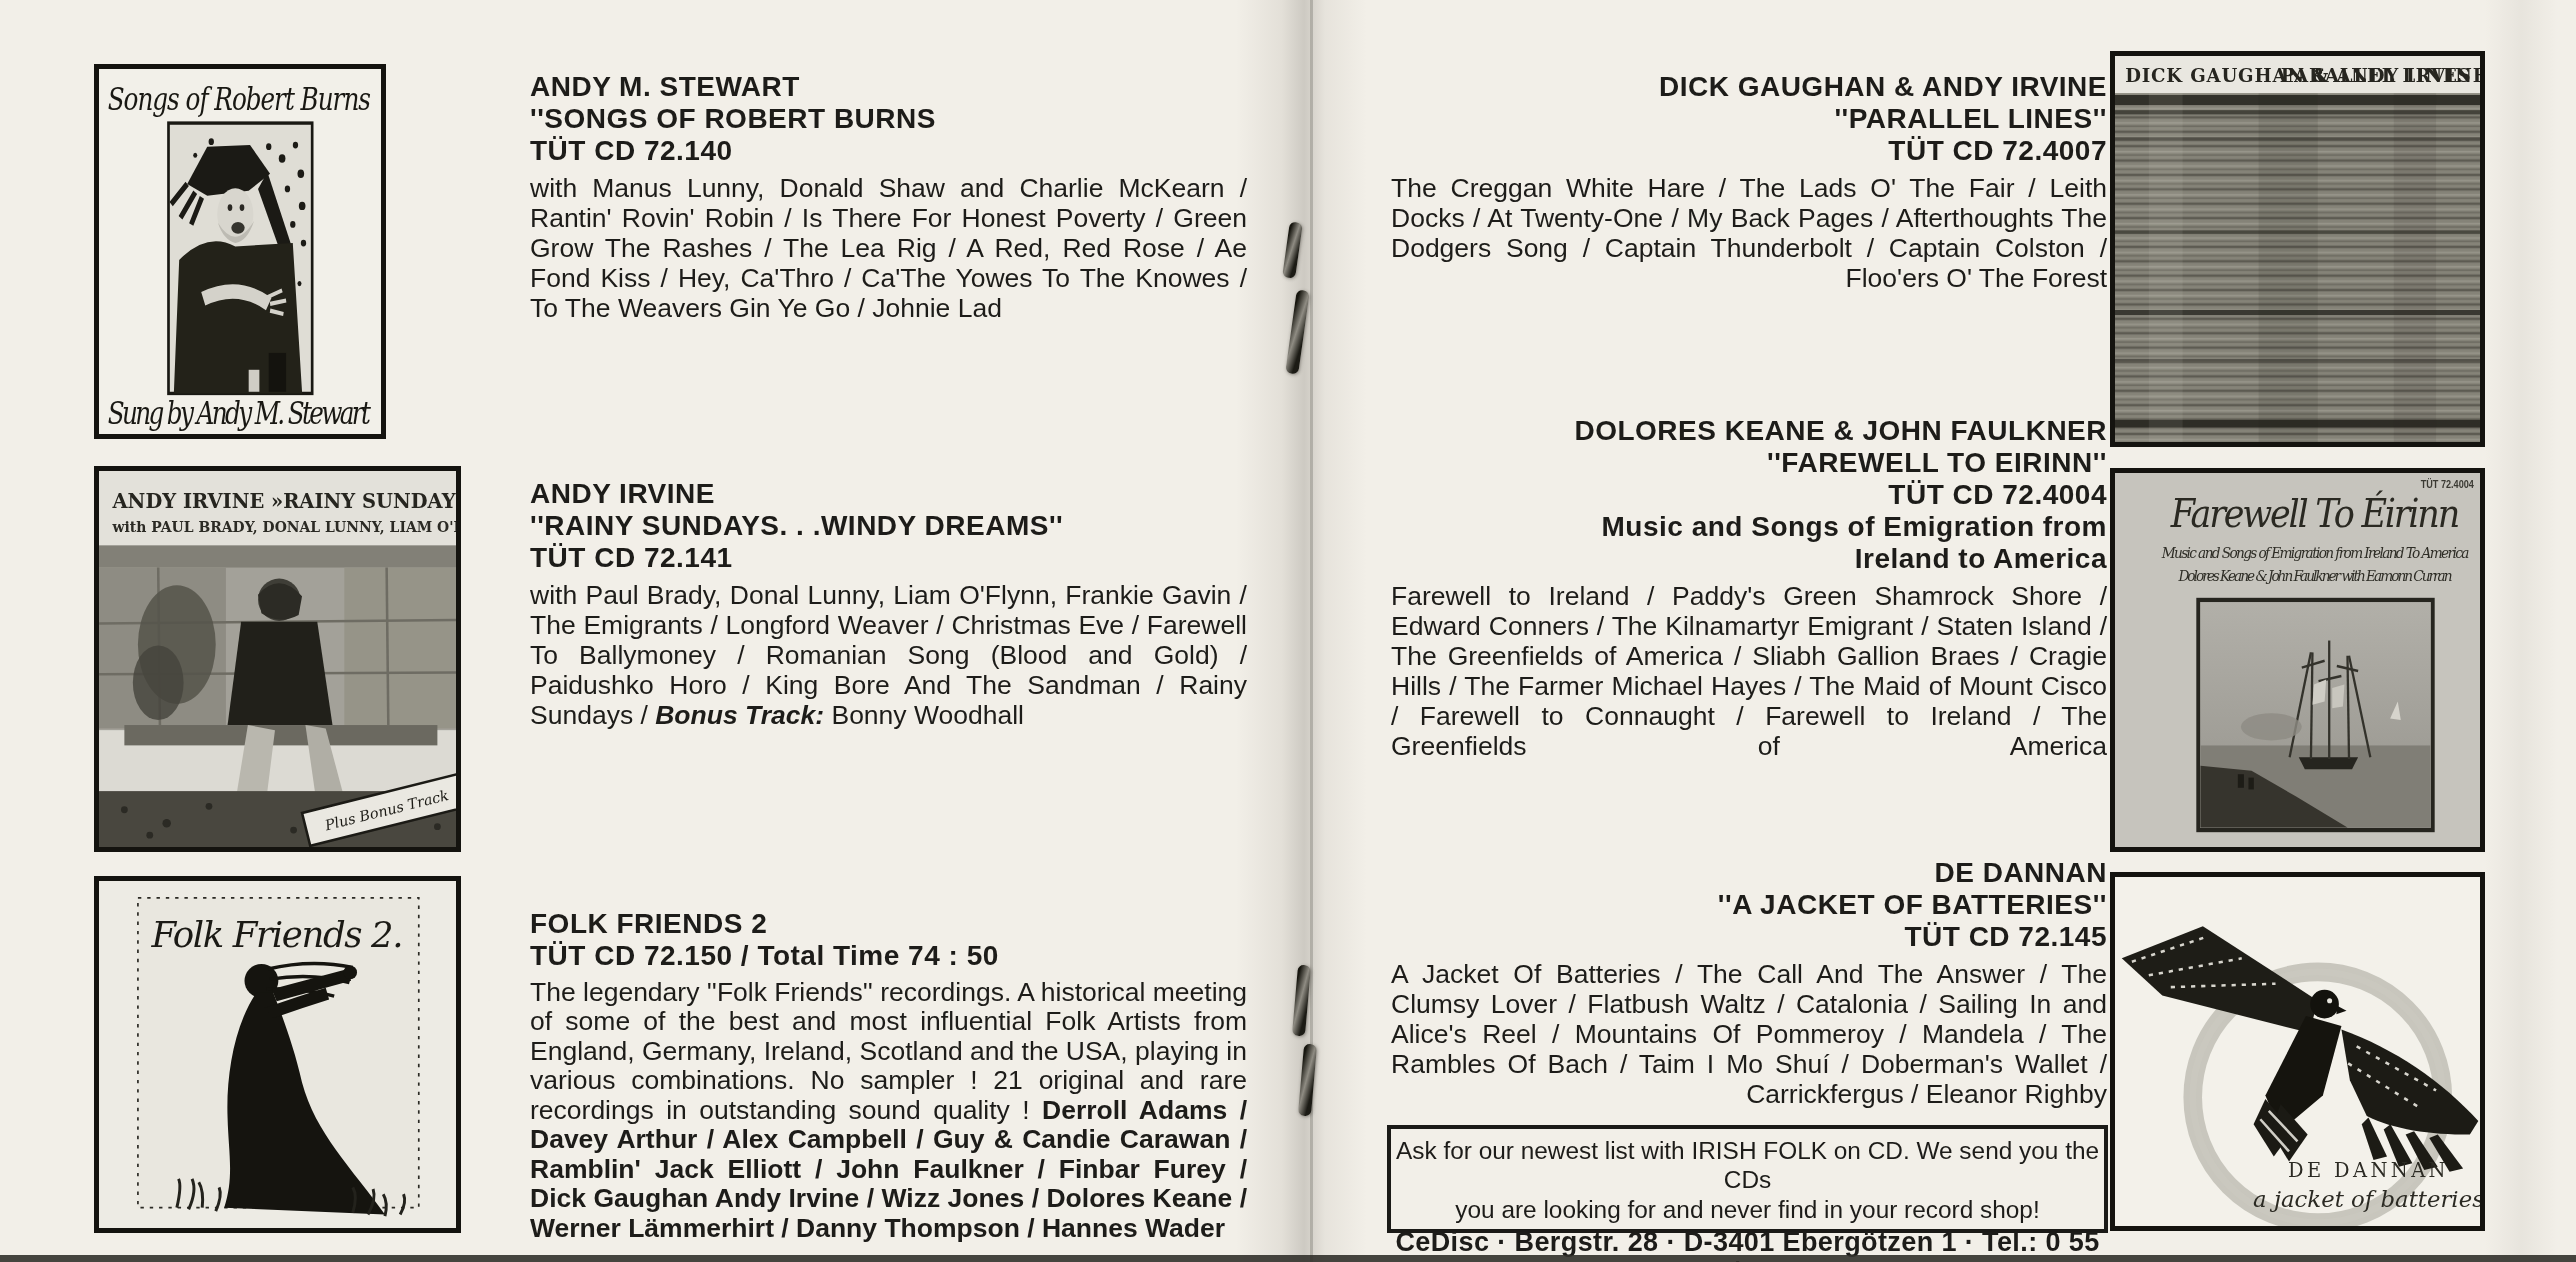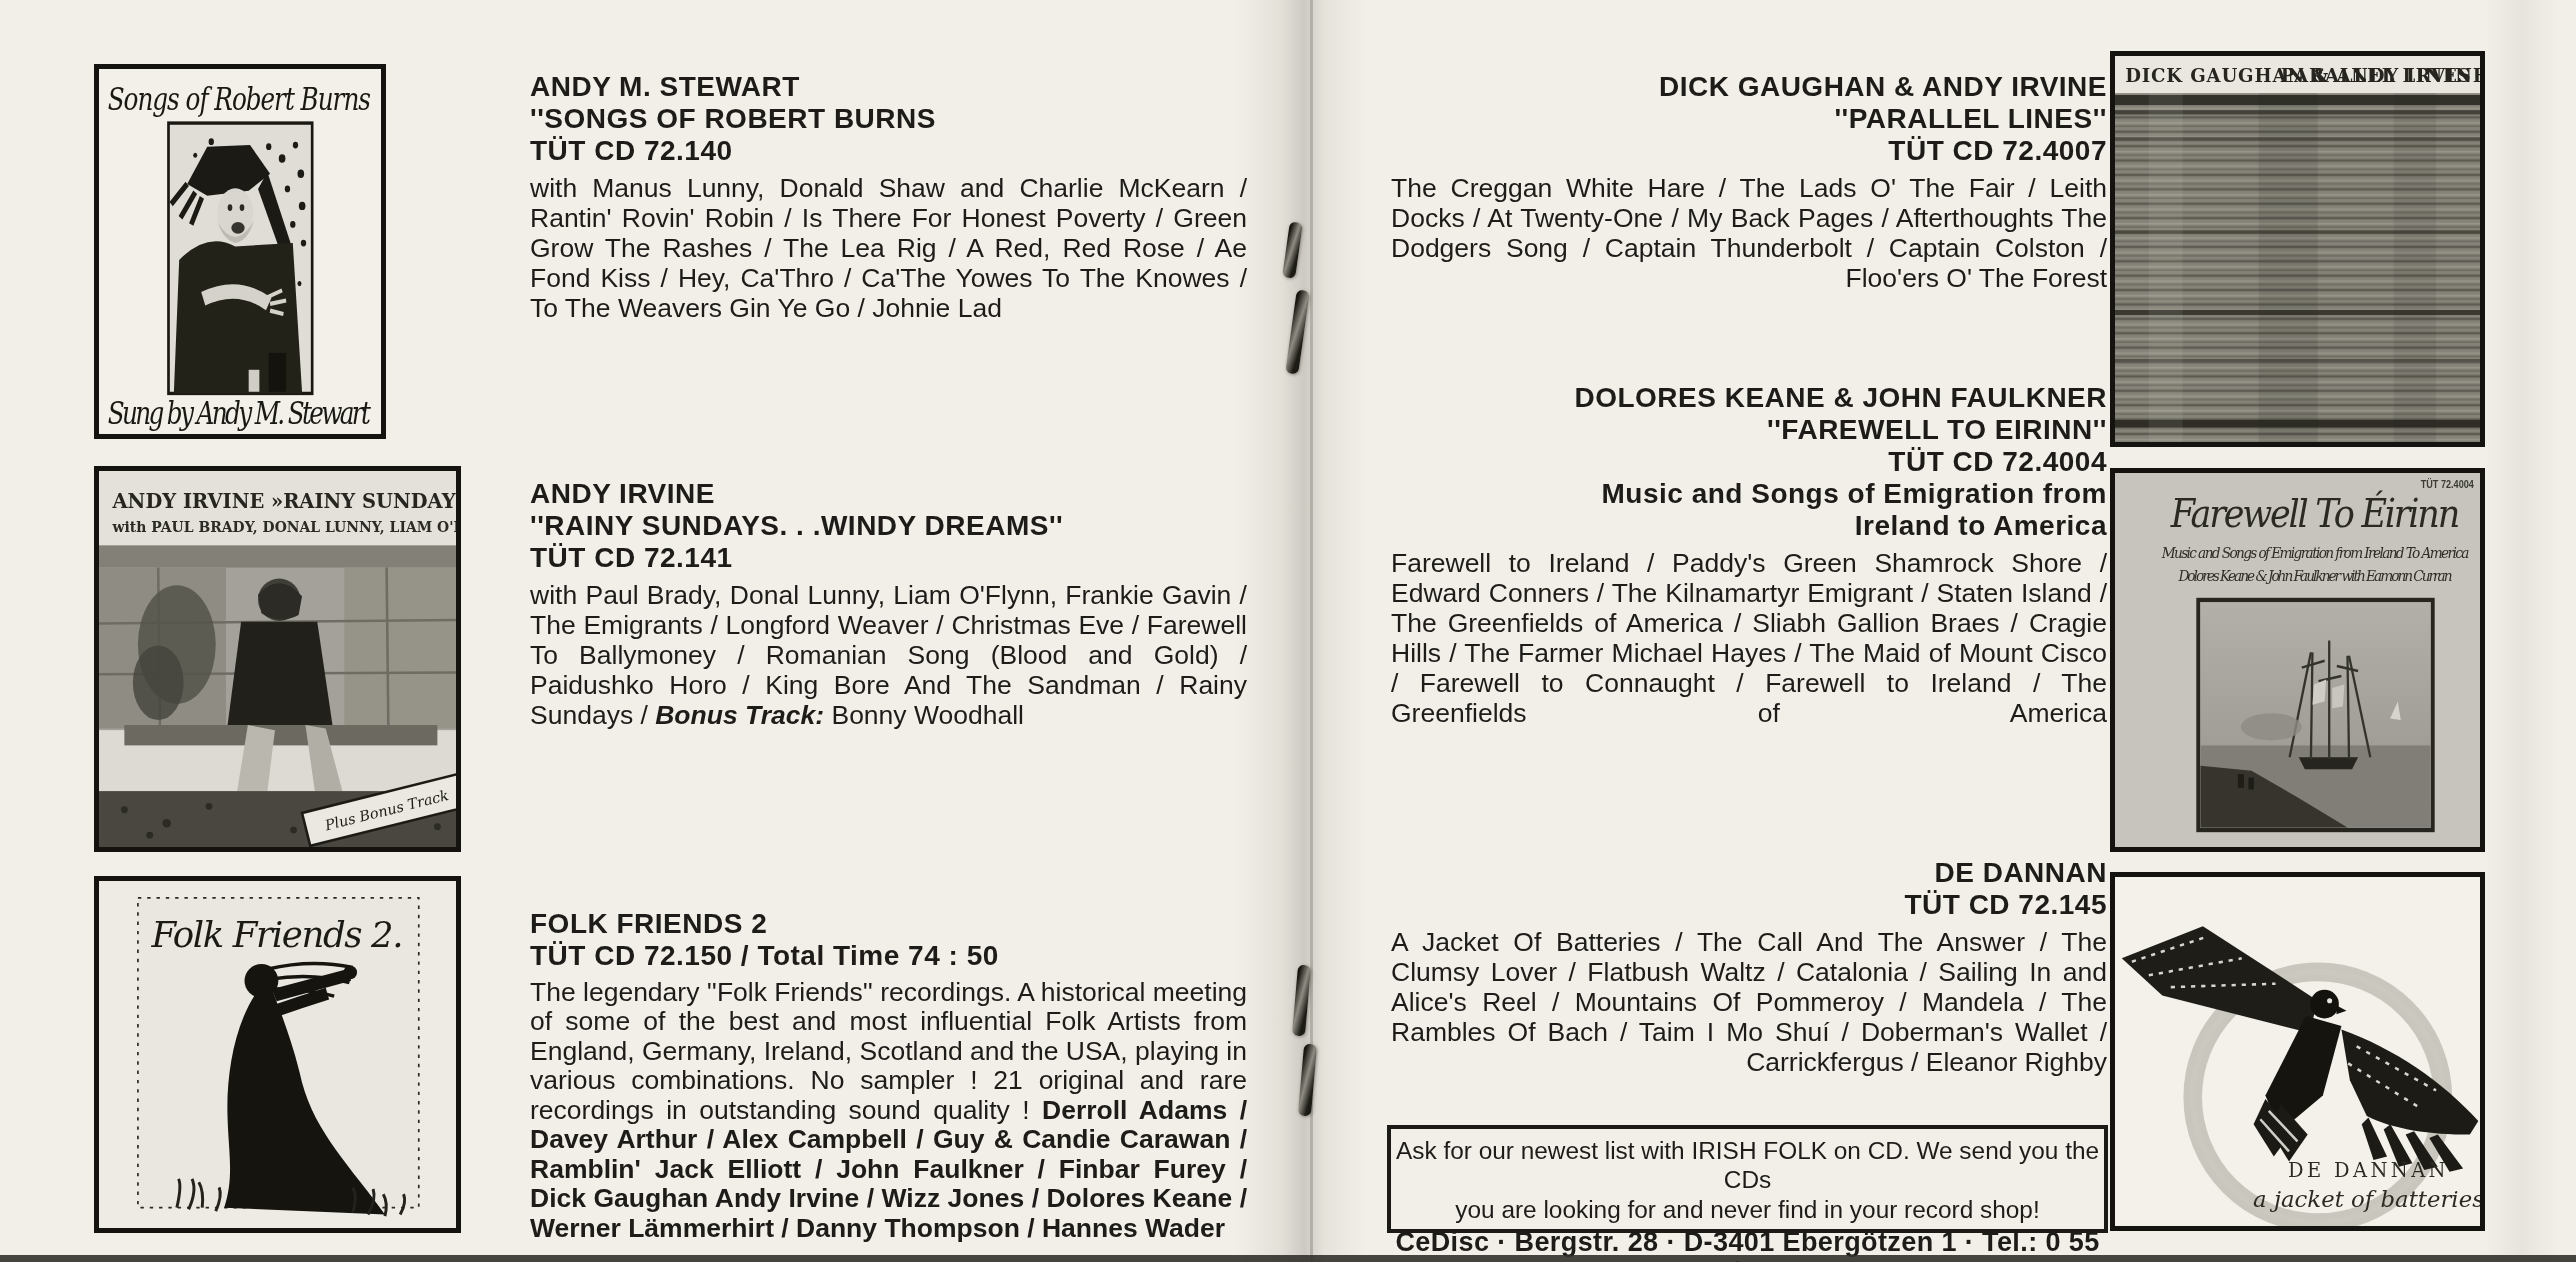--- a/index.html
+++ b/index.html
@@ -177,31 +177,32 @@
     <p class="tracks" style="line-height:29.5px"><span>The legendary ''Folk Friends'' recordings. A historical meeting of some of the best and most influential Folk Artists from England, Germany, Ireland, Scotland and the USA, playing in various combinations. No sampler ! 21 original and rare recordings in outstanding sound quality ! </span><span class="bold">Derroll Adams / Davey Arthur / Alex Campbell / Guy &amp; Candie Carawan / Ramblin' Jack Elliott / John Faulkner / Finbar Furey / Dick Gaughan Andy Irvine / Wizz Jones / Dolores Keane / Werner Lämmerhirt / Danny Thompson / Hannes Wader</span></p>
   </section>
 
   <section class="album right-col" style="left:1391px;top:59px;width:716px">
     <div class="hd-line">DICK GAUGHAN &amp; ANDY IRVINE</div>
     <div class="hd-line">''PARALLEL LINES''</div>
     <div class="hd-line">TÜT CD 72.4007</div>
     <p class="tracks tal-right">The Creggan White Hare / The Lads O' The Fair / Leith Docks / At Twenty-One / My Back Pages / Afterthoughts The Dodgers Song / Captain Thunderbolt / Captain Colston / Floo'ers O' The Forest</p>
   </section>
 
-  <section class="album right-col" style="left:1391px;top:370px;width:716px">
+  <section class="album right-col" style="left:1391px;top:403px;width:716px">
     <div class="hd-line">DOLORES KEANE &amp; JOHN FAULKNER</div>
     <div class="hd-line">''FAREWELL TO EIRINN''</div>
     <div class="hd-line">TÜT CD 72.4004</div>
     <div class="hd-line">Music and Songs of Emigration from</div>
     <div class="hd-line">Ireland to America</div>
     <p class="tracks tal-just">Farewell to Ireland / Paddy's Green Shamrock Shore / Edward Conners / The Kilnamartyr Emigrant / Staten Island / The Greenfields of America / Sliabh Gallion Braes / Cragie Hills / The Farmer Michael Hayes / The Maid of Mount Cisco / Farewell to Connaught / Farewell to Ireland / The Greenfields of America</p>
   </section>
 
   <section class="album right-col" style="left:1391px;top:845px;width:716px">
     <div class="hd-line">DE DANNAN</div>
+    <div class="hd-line">''A JACKET OF BATTERIES''</div>
     <div class="hd-line">TÜT CD 72.145</div>
     <p class="tracks tal-right">A Jacket Of Batteries / The Call And The Answer / The Clumsy Lover / Flatbush Waltz / Catalonia / Sailing In and Alice's Reel / Mountains Of Pommeroy / Mandela / The Rambles Of Bach / Taim I Mo Shuí / Doberman's Wallet / Carrickfergus / Eleanor Righby</p>
   </section>
 
   <div class="infobox">
     <div>Ask for our newest list with IRISH FOLK on CD. We send you the CDs</div>
     <div>you are looking for and never find in your record shop!</div>
     <div class="addr">CeDisc · Bergstr. 28 · D-3401 Ebergötzen 1 · Tel.: 0 55 07 / 8 46</div>
   </div>
 

